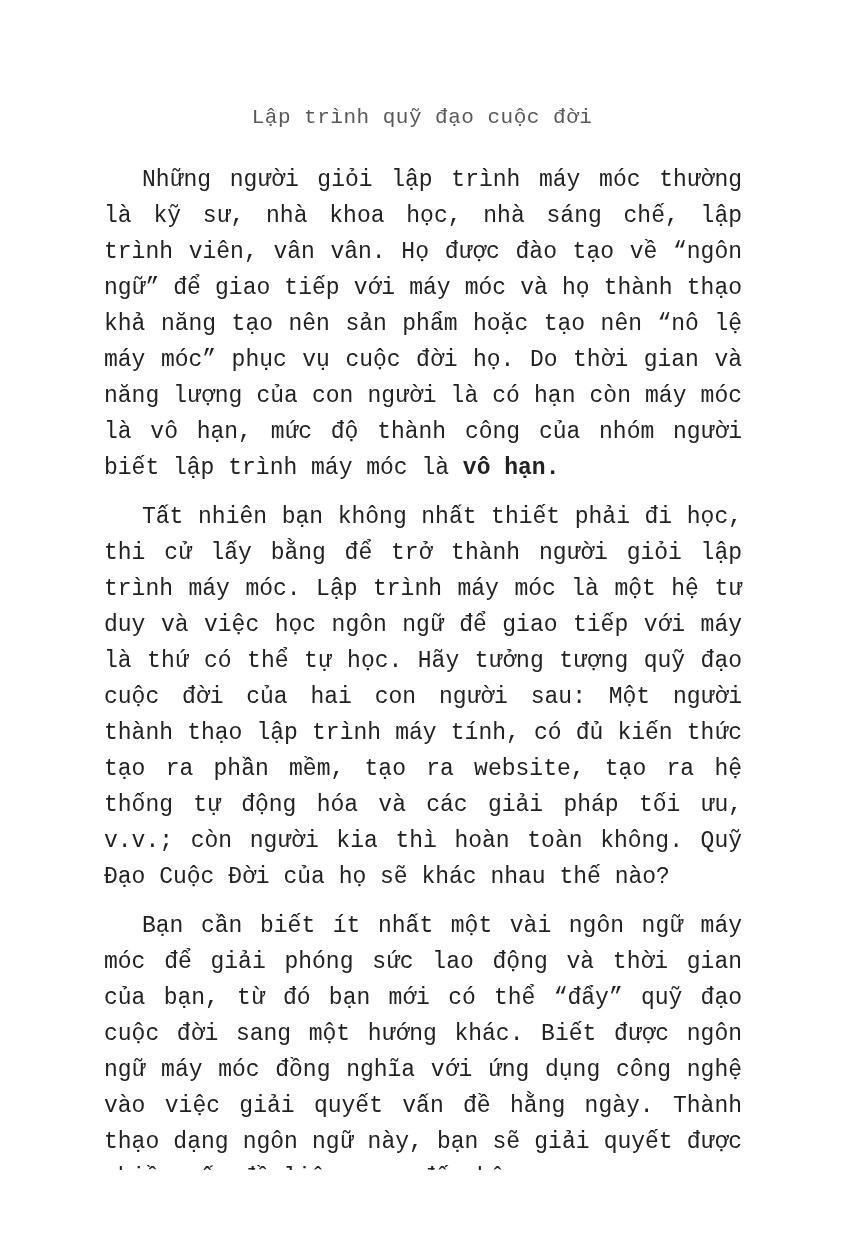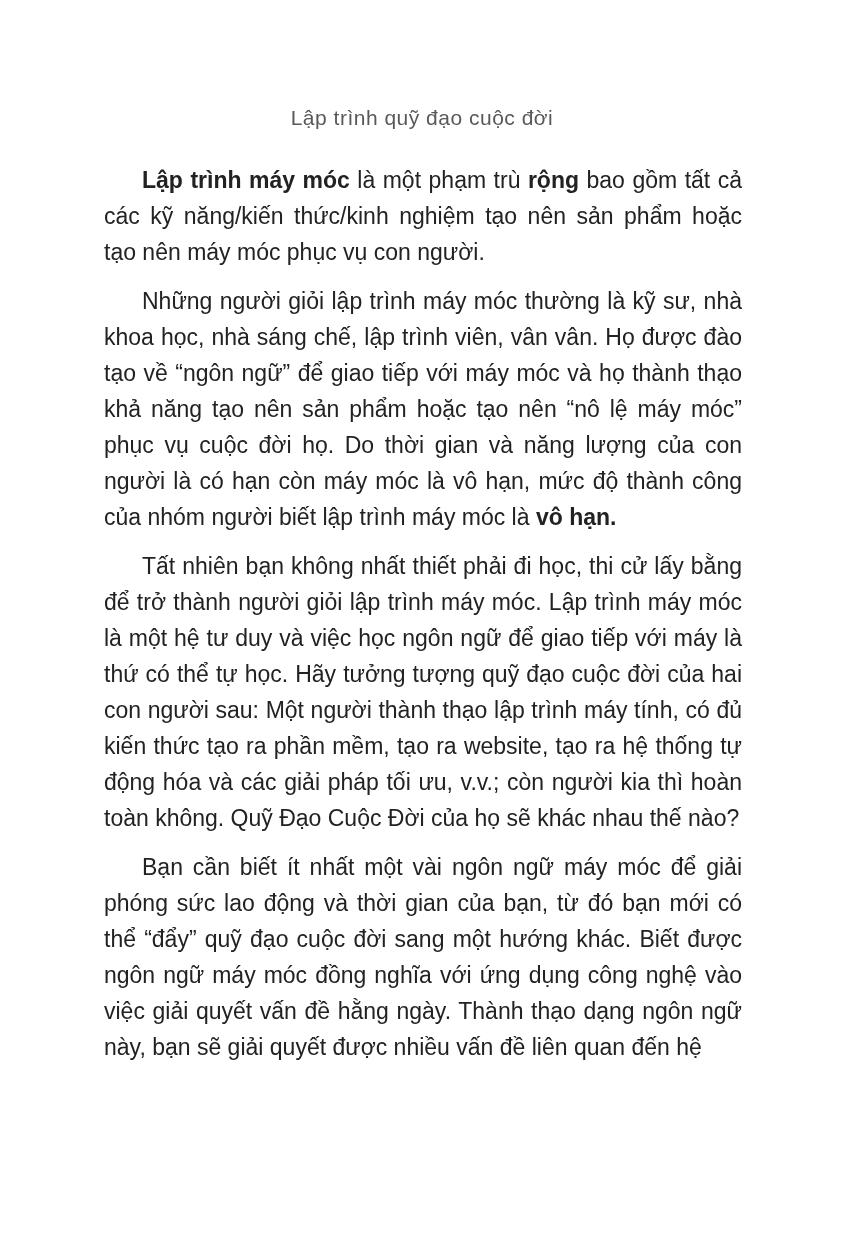--- a/index.html
+++ b/index.html
@@ -5,21 +5,21 @@
   html, body {
     margin: 0;
     padding: 0;
     background: #ffffff;
   }
   .page {
     position: relative;
     width: 844px;
     height: 1170px;
     background: #ffffff;
-    font-family: Liberation Sans, sans-serif;
+    font-family: Liberation Mono, monospace;
     color: #1f1f1f;
     overflow: hidden;
     border-radius: 20px;
   }
   .running-head {
     position: absolute;
     top: 106px;
     left: 0;
     width: 100%;
     text-align: center;
@@ -57,23 +57,20 @@
 </style>
 </head>
 <body>
 
 <div class="page">
 
   <div class="running-head">Lập trình quỹ đạo cuộc đời</div>
 
   <div class="body-text">
 
-    <p class="para">
-      <span class="b">Lập trình máy móc</span><span> là một phạm trù </span><span class="b">rộng</span><span> bao gồm tất cả các kỹ năng/kiến thức/kinh nghiệm tạo nên sản phẩm hoặc tạo nên máy móc phục vụ con người.</span>
-    </p>
 
     <p class="para">
       <span>Những người giỏi lập trình máy móc thường là kỹ sư, nhà khoa học, nhà sáng chế, lập trình viên, vân vân. Họ được đào tạo về “ngôn ngữ” để giao tiếp với máy móc và họ thành thạo khả năng tạo nên sản phẩm hoặc tạo nên “nô lệ máy móc” phục vụ cuộc đời họ. Do thời gian và năng lượng của con người là có hạn còn máy móc là vô hạn, mức độ thành công của nhóm người biết lập trình máy móc là </span><span class="b">vô hạn.</span>
     </p>
 
     <p class="para">
       <span>Tất nhiên bạn không nhất thiết phải đi học, thi cử lấy bằng để trở thành người giỏi lập trình máy móc. Lập trình máy móc là một hệ tư duy và việc học ngôn ngữ để giao tiếp với máy là thứ có thể tự học. Hãy tưởng tượng quỹ đạo cuộc đời của hai con người sau: Một người thành thạo lập trình máy tính, có đủ kiến thức tạo ra phần mềm, tạo ra website, tạo ra hệ thống tự động hóa và các giải pháp tối ưu, v.v.; còn người kia thì hoàn toàn không. Quỹ Đạo Cuộc Đời của họ sẽ khác nhau thế nào?</span>
     </p>
 
     <p class="para">

